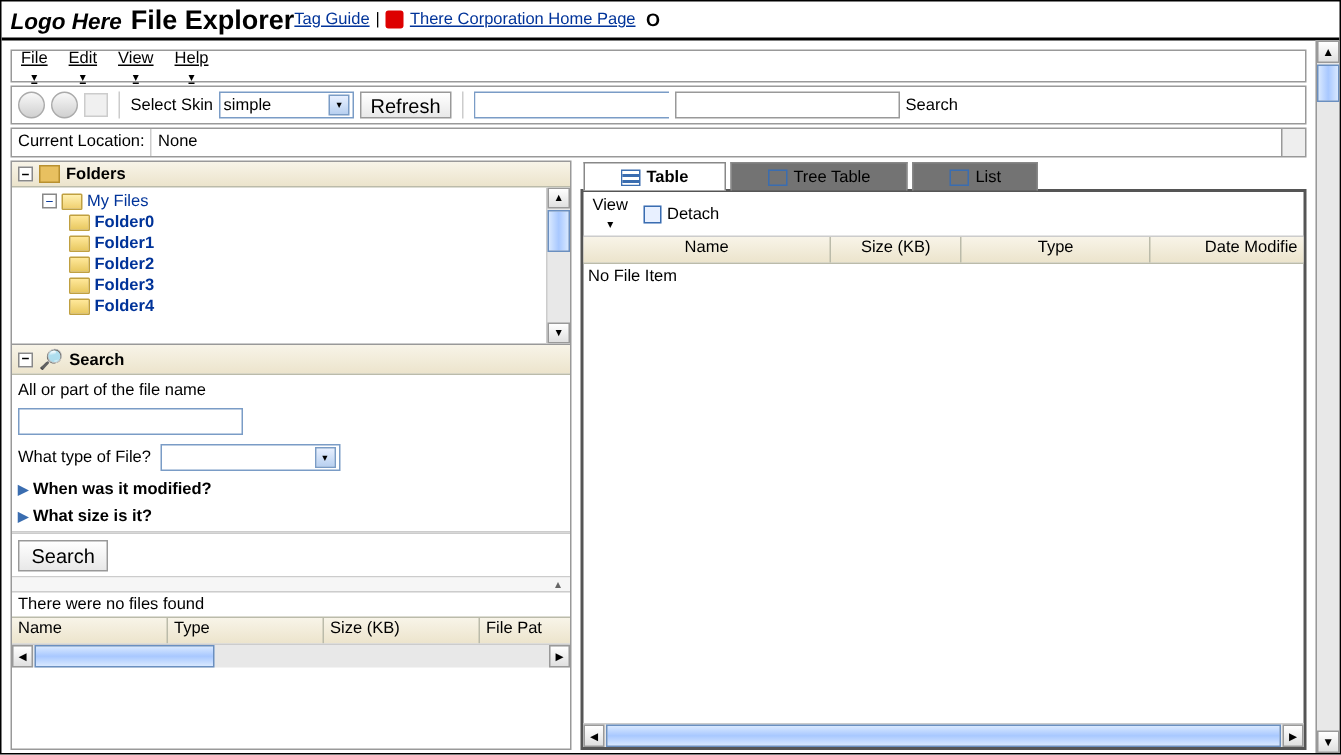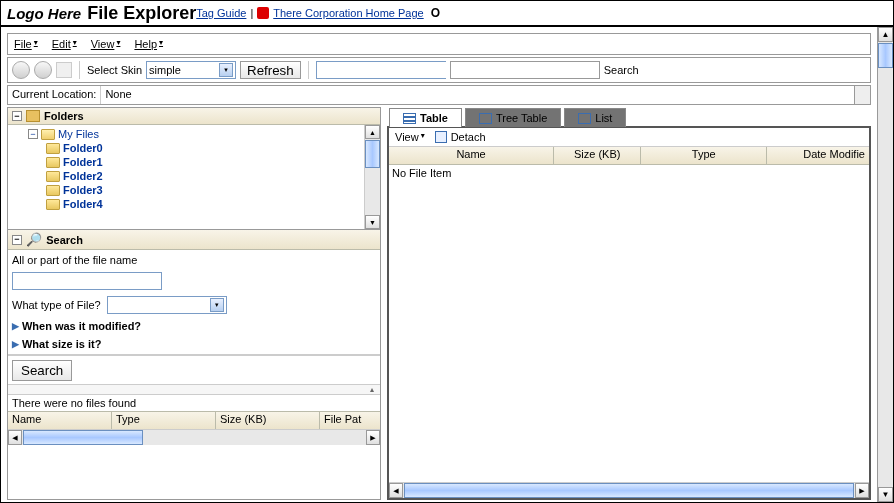--- a/index.html
+++ b/index.html
@@ -15,21 +15,21 @@
 .oicon { font-weight:bold; font-size:12px; margin-left:3px;}
 
 .outer { display:flex; height: calc(100% - 26px); }
 .main-col { flex:1; display:flex; flex-direction:column; }
 .vscroll-right { width:16px; background:#e8e8e8; border-left:1px solid #999; position:relative;}
 .vscroll-right .arrow-up { position:absolute; top:0; left:0; right:0; height:15px; background:linear-gradient(#fff,#e0e0e0); border:1px solid #999; display:flex; align-items:center; justify-content:center; font-size:8px;}
 .vscroll-right .arrow-down { position:absolute; bottom:0; left:0; right:0; height:15px; background:linear-gradient(#fff,#e0e0e0); border:1px solid #999; display:flex; align-items:center; justify-content:center; font-size:8px;}
 .vscroll-right .thumb { position:absolute; top:16px; left:0; right:0; height:25px; background:linear-gradient(90deg,#d8e8ff,#a8c8ff,#d8e8ff); border:1px solid #6a8fc0;}
 
 .menubar { border: 1px solid #999; margin: 6px 6px 2px 6px; padding: 2px 6px; display: flex; gap: 14px; height:22px; align-items:center;}
-.menu-item { text-decoration: underline; cursor: pointer; display:flex; align-items:flex-start; gap:2px;}
+.menu-item { text-decoration: underline; cursor: pointer; display:flex; align-items:center; gap:2px;flex-direction:column;}
 .dd-arrow { font-size:8px; text-decoration:none; display:inline-block;}
 
 .toolbar { border: 1px solid #999; margin: 0 6px 2px 6px; padding: 2px 4px; display: flex; align-items: center; gap: 4px; height:26px;}
 .nav-btn { width:18px; height:18px; border-radius:50%; background:linear-gradient(#f8f8f8,#d0d0d0); border:1px solid #aaa; display:inline-block;}
 .nav-up { width:16px; height:16px; border:1px solid #ccc; background:#f0f0f0;}
 .skin-select { border:1px solid #7a9cc6; height:18px; width:90px; background:#fff; display:flex; align-items:center; justify-content:space-between; padding:0 2px;}
 .dd-btn { width:14px; height:14px; background:linear-gradient(#e8f0ff,#b8d0f0); border:1px solid #7a9cc6; display:flex; align-items:center; justify-content:center; font-size:7px;}
 .refresh-btn { border:1px solid #999; padding:1px 6px; background:linear-gradient(#fff,#e8e8e8); height:18px;}
 .divider { width:1px; height:18px; background:#ccc; margin:0 3px;}
 .combo { border:1px solid #7a9cc6; height:18px; width:130px; display:flex;}
@@ -74,21 +74,21 @@
 
 .results-hdr { padding:2px 4px;}
 .results-grid { border-top:1px solid #bba; display:flex; background:linear-gradient(#f8f4e8,#ece4cc); height:18px;}
 .rg-col { border-right:1px solid #bba; padding:1px 4px;}
 .results-scroll { height:16px; background:#e8e8e8; border-top:1px solid #ccc; position:relative;}
 .results-scroll .al{position:absolute;left:0;top:0;bottom:0;width:14px;background:linear-gradient(#fff,#e0e0e0);border:1px solid #999;display:flex;align-items:center;justify-content:center;font-size:7px;}
 .results-scroll .ar{position:absolute;right:0;top:0;bottom:0;width:14px;background:linear-gradient(#fff,#e0e0e0);border:1px solid #999;display:flex;align-items:center;justify-content:center;font-size:7px;}
 .results-scroll .th{position:absolute;left:15px;top:0;bottom:0;width:120px;background:linear-gradient(#d8e8ff,#a8c8ff,#d8e8ff);border:1px solid #6a8fc0;}
 
 .tabs-row { display:flex; gap:3px; padding:0 0 0 2px;}
-.tab { border:1px solid #888; padding:3px 13px; display:flex; align-items:center; gap:4px; background:#fff; cursor:pointer; border-bottom:none; position:relative; top:1px;}
+.tab { border:1px solid #888; padding:3px 24px; display:flex; align-items:center; gap:4px; background:#fff; cursor:pointer; border-bottom:none; position:relative; top:1px;}
 .tab.active { font-weight:bold; background:#fff; z-index:2;}
 .tab:not(.active){ background:#737373;}
 .tab-icon { width:13px; height:11px; border:1px solid #3a6db0; display:flex;}
 .tab-icon.grid::before{content:"";flex:1;background:linear-gradient(#fff 50%,#3a6db0 50%) 0 0/100% 4px;}
 .right-content { border:2px solid #555; flex:1; display:flex; flex-direction:column; min-height:0;}
 .view-bar { padding:3px 6px; display:flex; align-items:center; gap:10px; border-bottom:1px solid #ccc;}
 .detach-icon{width:12px;height:12px;border:1px solid #3a6db0;background:#e8f0ff;}
 .grid-hdr { display:flex; background:linear-gradient(#f8f4e8,#ece4cc); border-bottom:1px solid #bba; height:18px;}
 .gh { border-right:1px solid #bba; padding:1px 4px; text-align:center;}
 .grid-body { flex:1; padding:2px 3px; overflow:hidden;}

